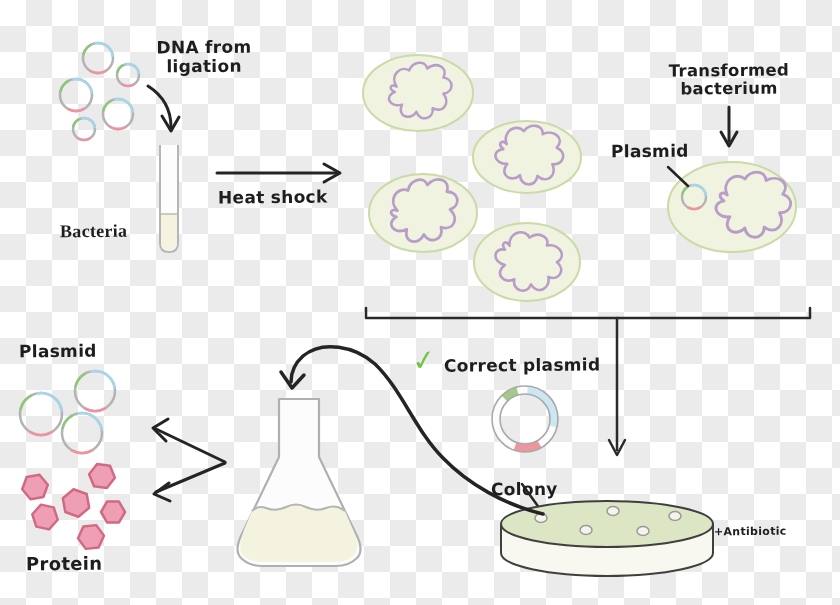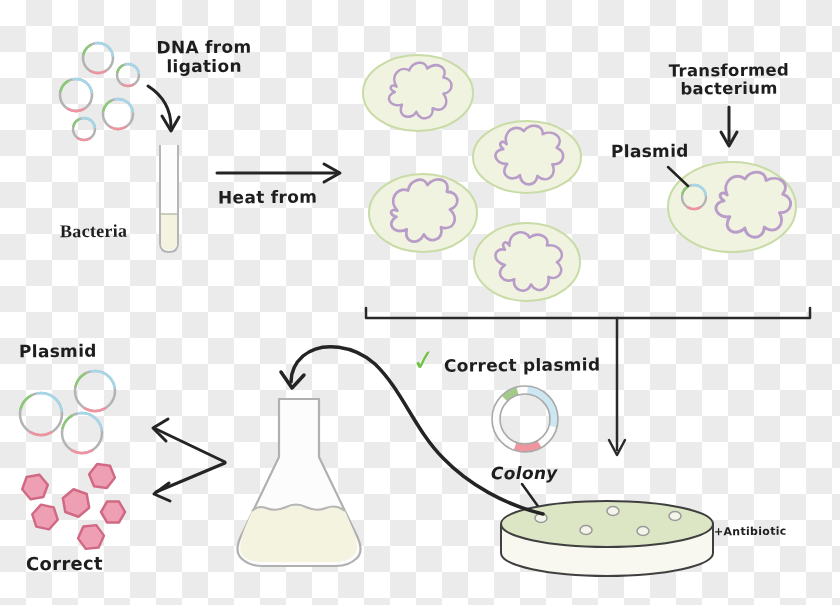--- a/index.html
+++ b/index.html
@@ -163,24 +163,24 @@
       <use href="#hexU" transform="translate(76,503) rotate(20) scale(14)" stroke-width="0.18"></use>
       <use href="#hexU" transform="translate(113,512) scale(12)" stroke-width="0.21"></use>
       <use href="#hexU" transform="translate(45,517) rotate(12) scale(13)" stroke-width="0.19"></use>
       <use href="#hexU" transform="translate(91,537) rotate(-6) scale(13)" stroke-width="0.19"></use>
     </g>
   </svg>
 
   <div class="label center" style="left:152px;top:38px;width:104px;">DNA from
 ligation</div>
   <div class="label" style="left:60px;top:221px;font-size:18px;font-family:Liberation Serif, serif;">Bacteria</div>
-  <div class="label" style="left:218px;top:188px;">Heat from</div>
+  <div class="label" style="left:218px;top:188px;">Heat shock</div>
   <div class="label center" style="left:655px;top:62px;width:148px;font-size:16.5px;">Transformed
 bacterium</div>
   <div class="label" style="left:611px;top:142px;">Plasmid</div>
   <div class="check" style="left:412px;top:344px;">✓</div>
   <div class="label" style="left:444px;top:356px;">Correct plasmid</div>
-  <div class="label" style="left:491px;top:464px;font-style:italic;">Colony</div>
+  <div class="label" style="left:491px;top:480px;">Colony</div>
   <div class="label" style="left:714px;top:526px;font-size:11px;">+Antibiotic</div>
   <div class="label" style="left:19px;top:342px;">Plasmid</div>
-  <div class="label" style="left:26px;top:554px;font-size:18px;">Correct</div>
+  <div class="label" style="left:26px;top:554px;font-size:18px;">Protein</div>
 
 </div>
 
 </body></html>

